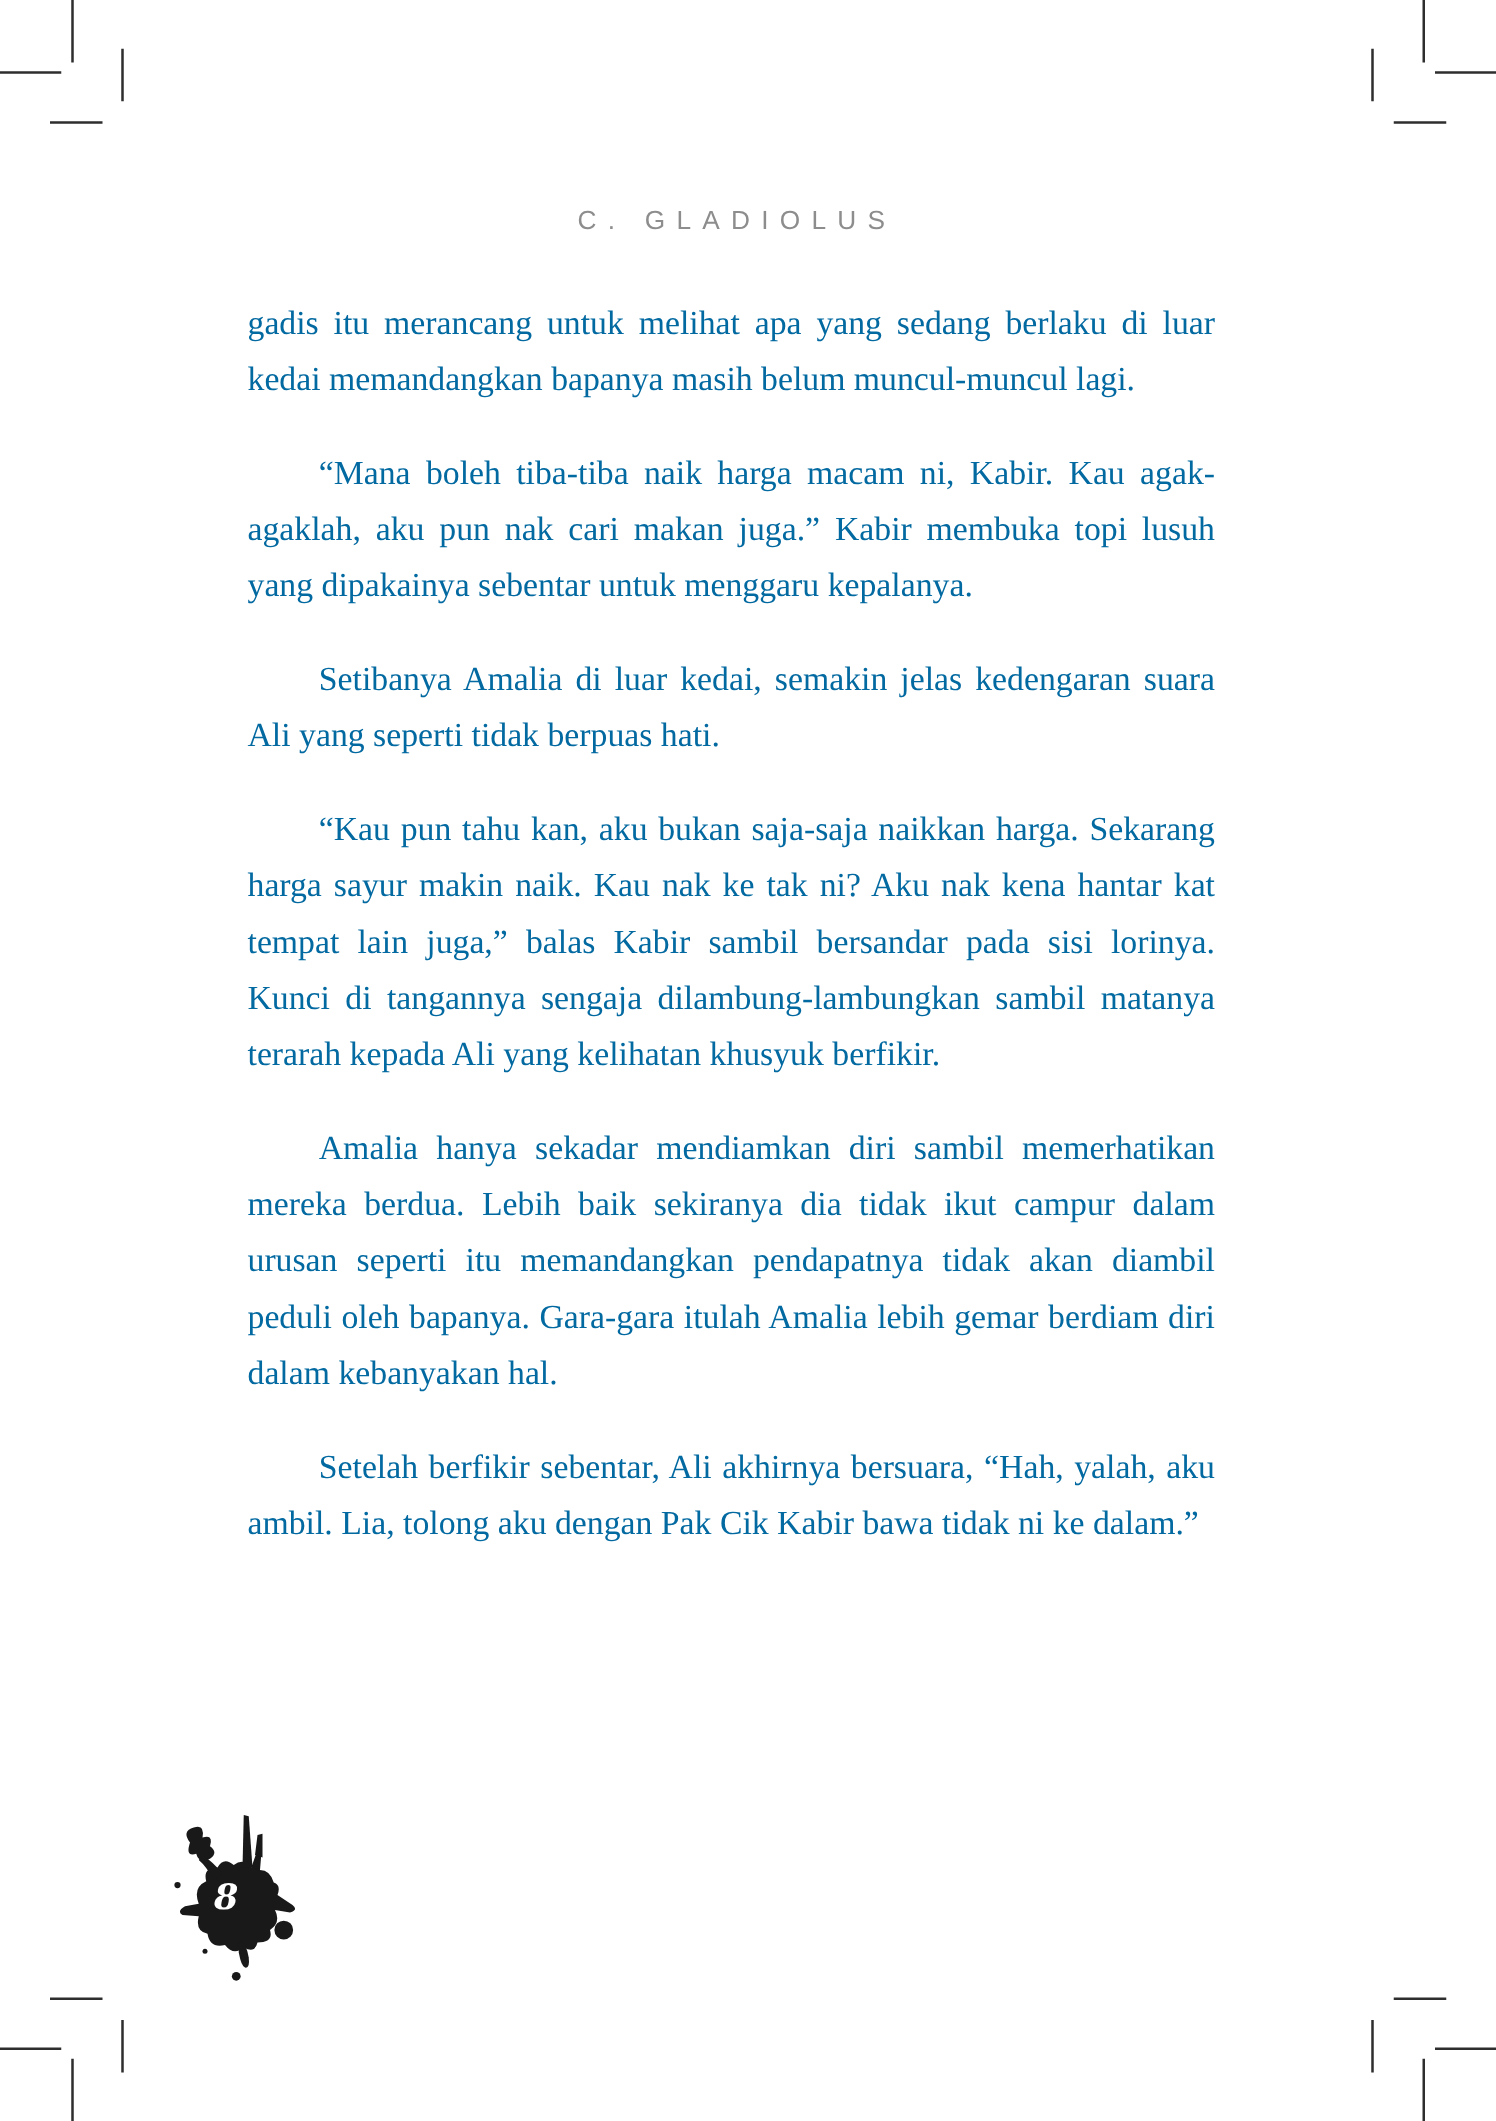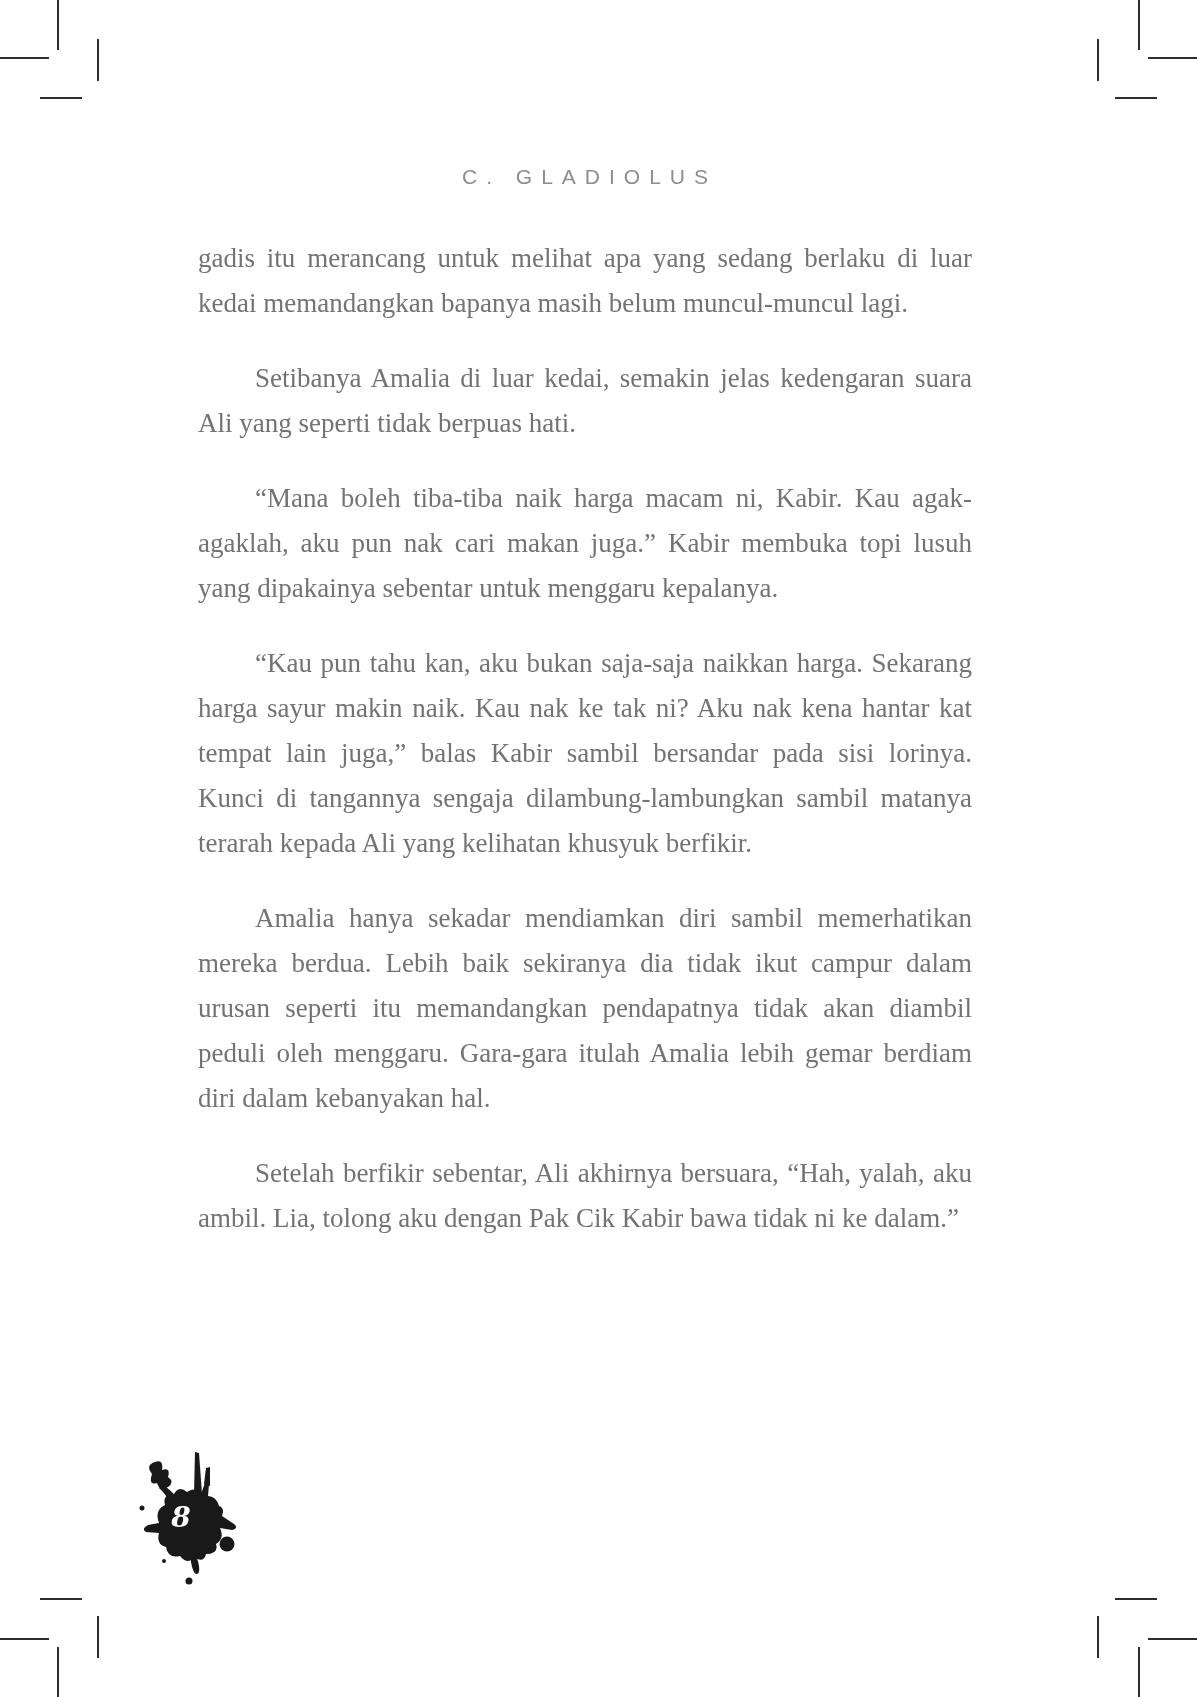--- a/index.html
+++ b/index.html
@@ -55,21 +55,21 @@
     color: #8d8d8d;
     white-space: nowrap;
   }
 
   
   .text-block {
     position: absolute;
     top: 236px;
     left: 198px;
     width: 774px;
-    color: #737373;
+    color: #0369a1;
     font-size: 27px;
     line-height: 45px;
     text-align: justify;
   }
   .text-block p.para {
     margin: 0 0 30px 0;
     text-indent: 0;
   }
   .text-block p.para.indent { text-indent: 57px; }
 
@@ -119,24 +119,24 @@
 
   <div class="cm v br-ov"></div>
   <div class="cm h br-oh"></div>
   <div class="cm v br-iv"></div>
   <div class="cm h br-ih"></div>
 
   <div class="running-header">C. GLADIOLUS</div>
 
   <div class="text-block" id="paragraphs">
       <p class="para">gadis itu merancang untuk melihat apa yang sedang berlaku di luar kedai memandangkan bapanya masih belum muncul-muncul lagi.</p>
+      <p class="para indent">“Mana boleh tiba-tiba naik harga macam ni, Kabir. Kau agak-agaklah, aku pun nak cari makan juga.” Kabir membuka topi lusuh yang dipakainya sebentar untuk menggaru kepalanya.</p>
       <p class="para indent">Setibanya Amalia di luar kedai, semakin jelas kedengaran suara Ali yang seperti tidak berpuas hati.</p>
-      <p class="para indent">“Mana boleh tiba-tiba naik harga macam ni, Kabir. Kau agak-agaklah, aku pun nak cari makan juga.” Kabir membuka topi lusuh yang dipakainya sebentar untuk menggaru kepalanya.</p>
       <p class="para indent">“Kau pun tahu kan, aku bukan saja-saja naikkan harga. Sekarang harga sayur makin naik. Kau nak ke tak ni? Aku nak kena hantar kat tempat lain juga,” balas Kabir sambil bersandar pada sisi lorinya. Kunci di tangannya sengaja dilambung-lambungkan sambil matanya terarah kepada Ali yang kelihatan khusyuk berfikir.</p>
-      <p class="para indent">Amalia hanya sekadar mendiamkan diri sambil memerhatikan mereka berdua. Lebih baik sekiranya dia tidak ikut campur dalam urusan seperti itu memandangkan pendapatnya tidak akan diambil peduli oleh menggaru. Gara-gara itulah Amalia lebih gemar berdiam diri dalam kebanyakan hal.</p>
+      <p class="para indent">Amalia hanya sekadar mendiamkan diri sambil memerhatikan mereka berdua. Lebih baik sekiranya dia tidak ikut campur dalam urusan seperti itu memandangkan pendapatnya tidak akan diambil peduli oleh bapanya. Gara-gara itulah Amalia lebih gemar berdiam diri dalam kebanyakan hal.</p>
       <p class="para indent">Setelah berfikir sebentar, Ali akhirnya bersuara, “Hah, yalah, aku ambil. Lia, tolong aku dengan Pak Cik Kabir bawa tidak ni ke dalam.”</p>
     </div>
 
   <div class="splat-wrap">
     <svg viewBox="0 0 110 146" xmlns="http://www.w3.org/2000/svg">
       <g fill="#191919">
 
         <path d="M54,48
                  Q62,42 68,50
                  L73,36 Q76,32 76,40 L75,52

